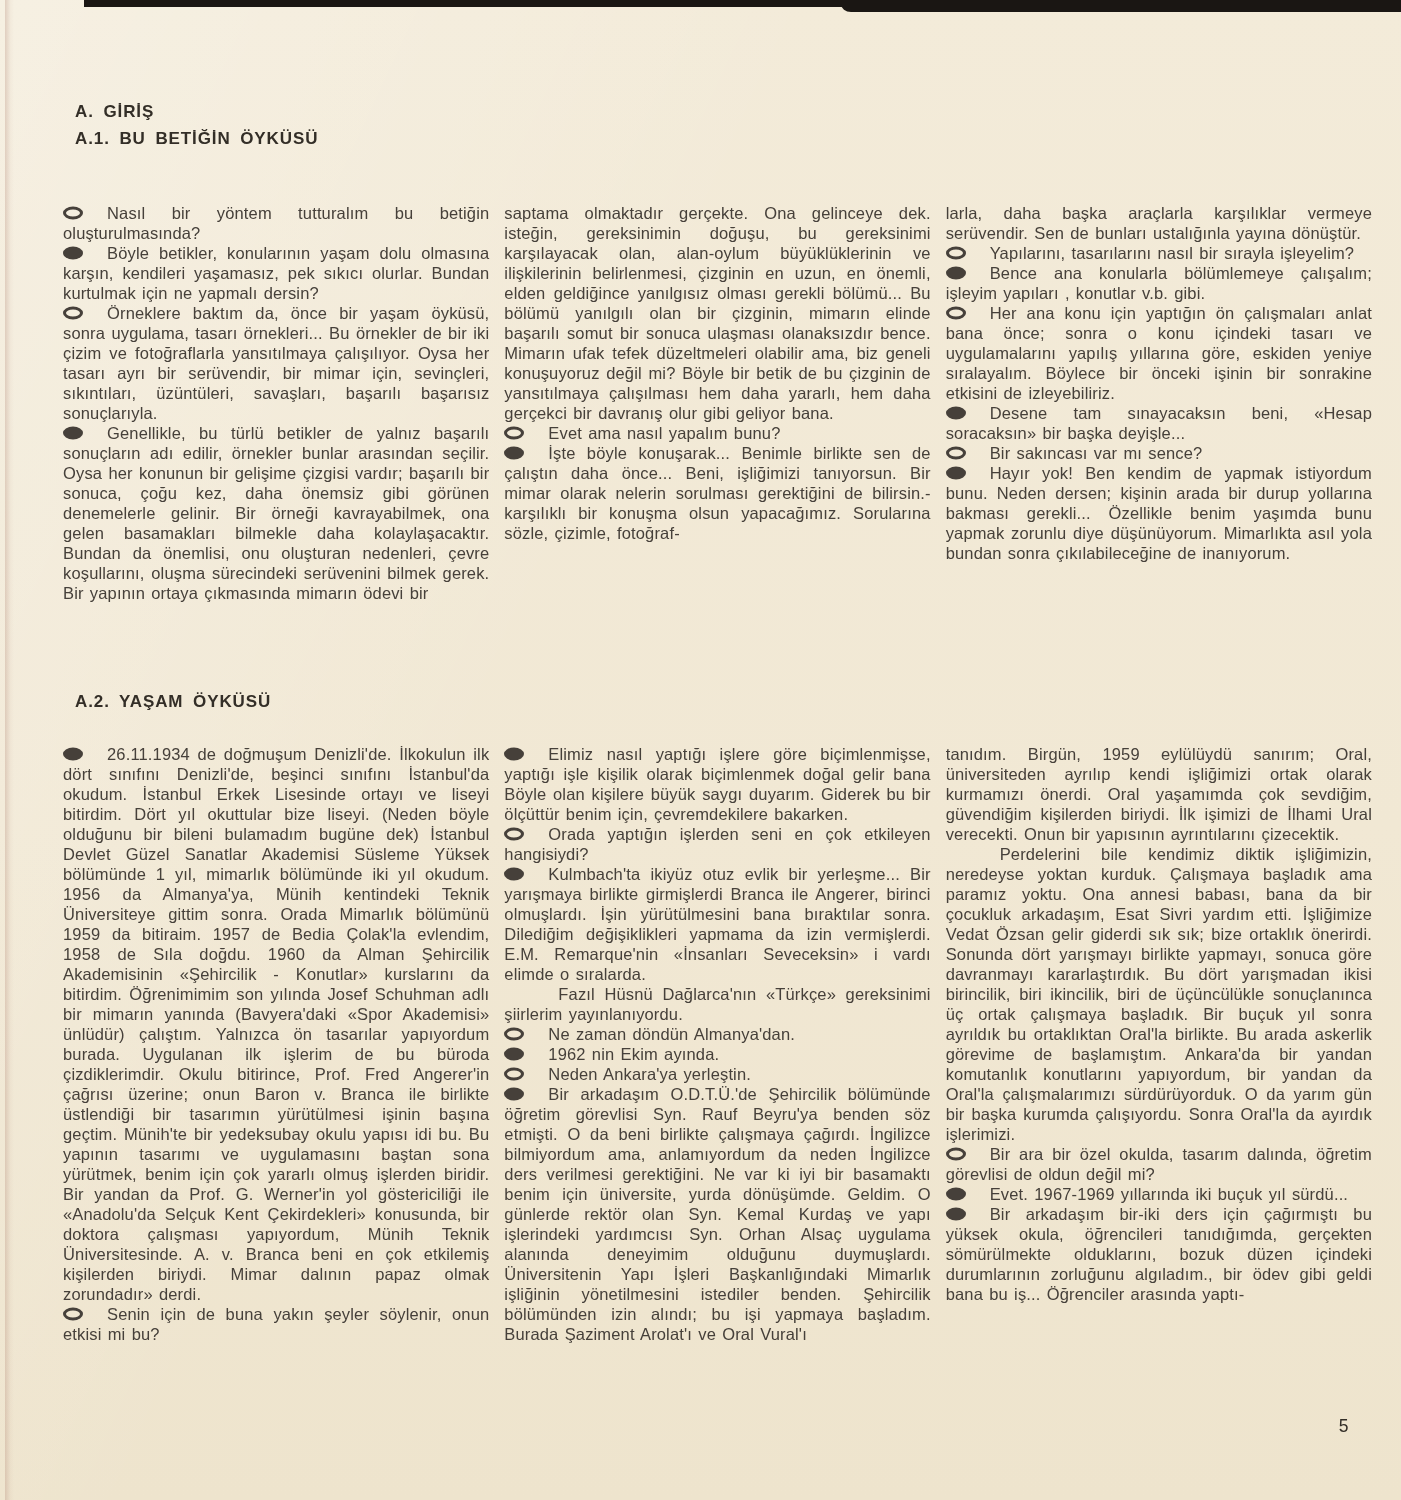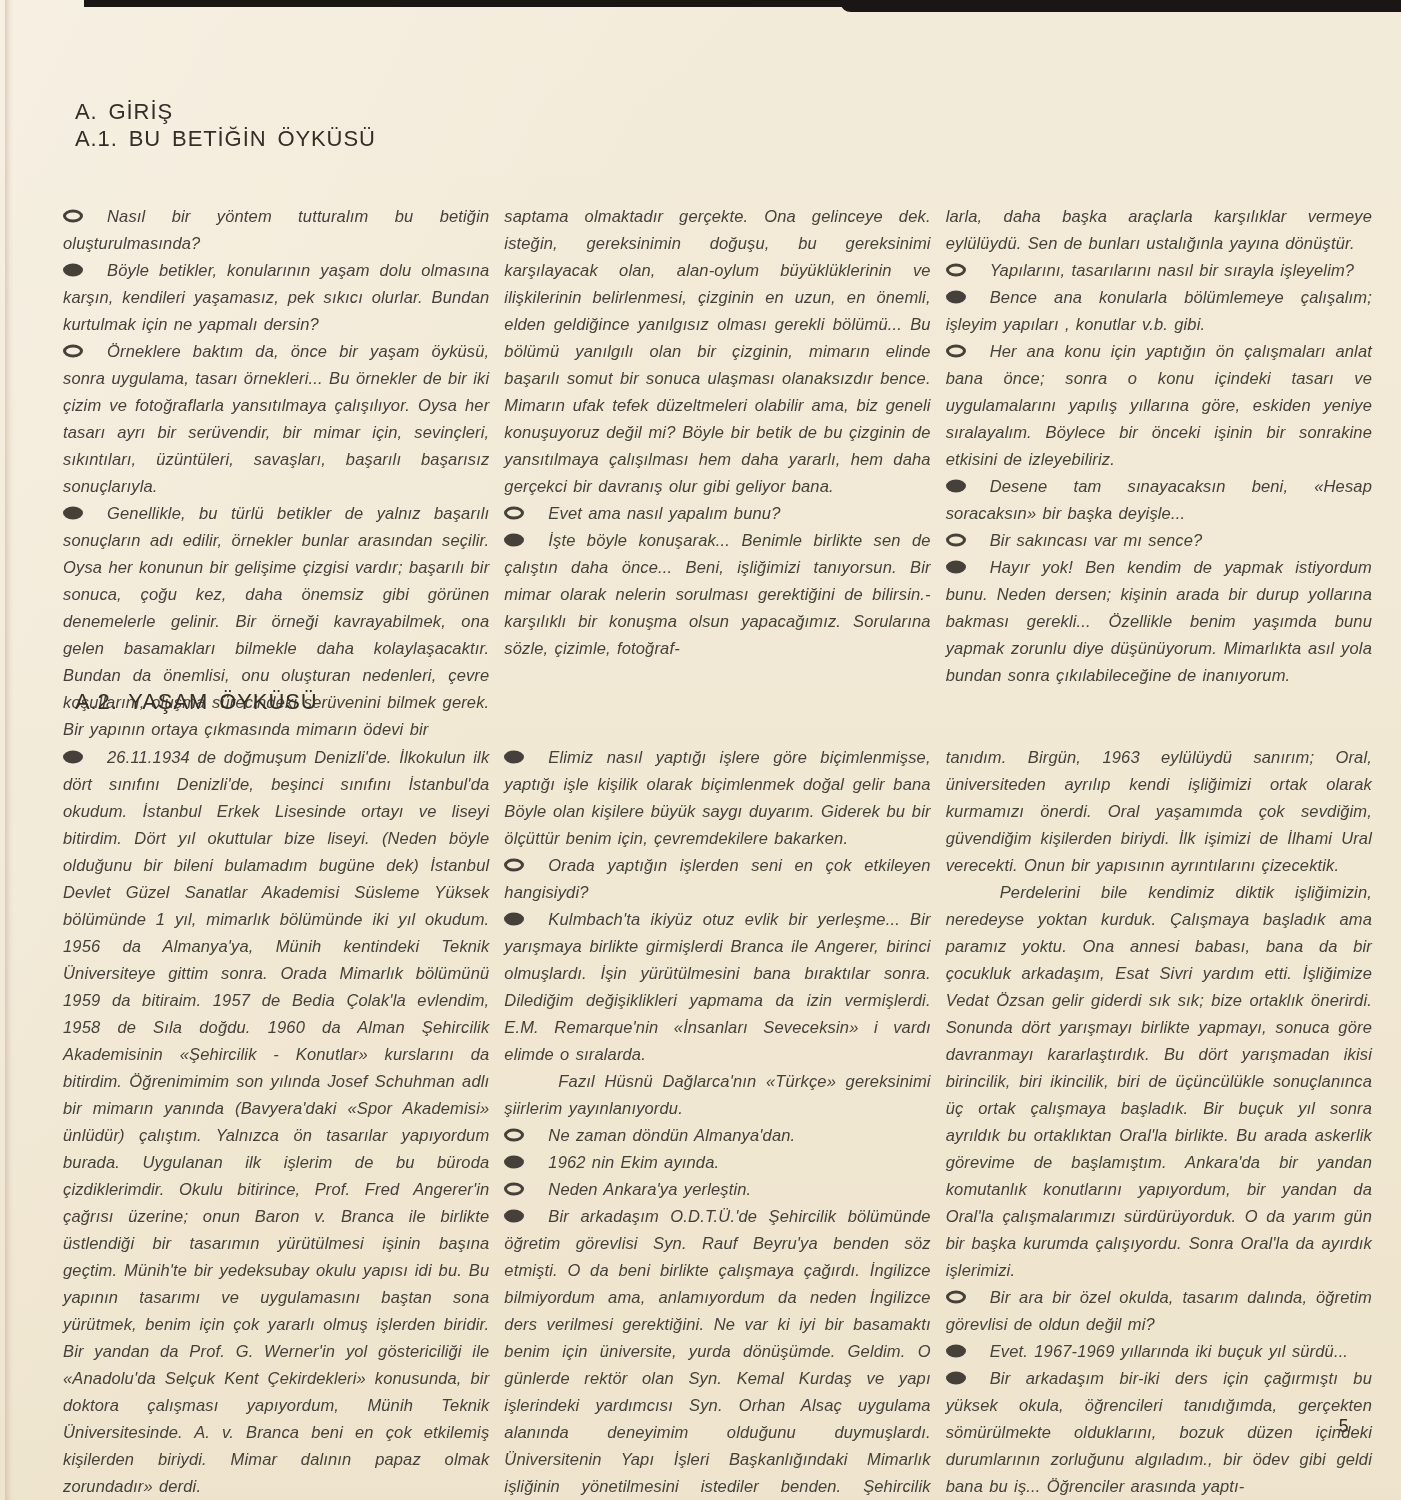--- a/index.html
+++ b/index.html
@@ -24,38 +24,37 @@
   .scan-top-bar::after {
     content:""; position:absolute; top:0; right:0; width:560px; height:12px;
     background:var(--bar); border-radius:0 0 0 10px/0 0 0 8px;
   }
   .scan-left-crease {
     position:absolute; left:5px; top:0; bottom:0; width:9px;
     background:linear-gradient(90deg, rgba(167,118,101,0.28), rgba(167,118,101,0.05) 60%, rgba(0,0,0,0));
   }
   .section-heading {
     position:absolute;
-    font-weight:normal; font-size:22px; line-height:27px;
+    font-weight:bold; font-size:17px; line-height:27px;
     letter-spacing:0.9px; word-spacing:4px; color:var(--head);
   }
   #heading-a1 { top:98px; left:75px; }
   #heading-a2 { top:688px; left:75px;text-align:right; }
   .columns {
     position:absolute; left:63px; right:29px;
     display:grid; grid-template-columns:repeat(3, 1fr); column-gap:15px;
   }
   #columns-a1 { top:203px; }
   #columns-a2 { top:744px; }
   .col { min-width:0; }
   p.para {
     margin:0; text-align:justify;
-    font-size:16.5px; line-height:27px;
+    font-size:16.5px; line-height:20px;
     letter-spacing:0.15px; word-spacing:1.5px;
     color:var(--ink);
-    font-style:italic;
   }
   p.m-indent { text-indent:54px; }
   .marker {
     display:inline-block; width:20px; height:13px;
     border-radius:50%;
     margin-right:24px;
     transform:translateY(0.5px);
   }
   .marker.q {
     border:3.4px solid var(--ink);
@@ -84,21 +83,21 @@
         <p class="para m-a"><span class="marker a"></span>Böyle betikler, konularının yaşam dolu olmasına karşın, kendileri yaşamasız, pek sıkıcı olurlar. Bundan kurtulmak için ne yapmalı dersin?</p>
         <p class="para m-q"><span class="marker q"></span>Örneklere baktım da, önce bir yaşam öyküsü, sonra uygulama, tasarı örnekleri... Bu örnekler de bir iki çizim ve fotoğraflarla yansıtılmaya çalışılıyor. Oysa her tasarı ayrı bir serüvendir, bir mimar için, sevinçleri, sıkıntıları, üzüntüleri, savaşları, başarılı başarısız sonuçlarıyla.</p>
         <p class="para m-a"><span class="marker a"></span>Genellikle, bu türlü betikler de yalnız başarılı sonuçların adı edilir, örnekler bunlar arasından seçilir. Oysa her konunun bir gelişime çizgisi vardır; başarılı bir sonuca, çoğu kez, daha önemsiz gibi görünen denemelerle gelinir. Bir örneği kavrayabilmek, ona gelen basamakları bilmekle daha kolaylaşacaktır. Bundan da önemlisi, onu oluşturan nedenleri, çevre koşullarını, oluşma sürecindeki serüvenini bilmek gerek. Bir yapının ortaya çıkmasında mimarın ödevi bir</p>
       </div>
       <div class="col">
         <p class="para m-cont">saptama olmaktadır gerçekte. Ona gelinceye dek. isteğin, gereksinimin doğuşu, bu gereksinimi karşılayacak olan, alan-oylum büyüklüklerinin ve ilişkilerinin belirlenmesi, çizginin en uzun, en önemli, elden geldiğince yanılgısız olması gerekli bölümü... Bu bölümü yanılgılı olan bir çizginin, mimarın elinde başarılı somut bir sonuca ulaşması olanaksızdır bence. Mimarın ufak tefek düzeltmeleri olabilir ama, biz geneli konuşuyoruz değil mi? Böyle bir betik de bu çizginin de yansıtılmaya çalışılması hem daha yararlı, hem daha gerçekci bir davranış olur gibi geliyor bana.</p>
         <p class="para m-q"><span class="marker q"></span>Evet ama nasıl yapalım bunu?</p>
         <p class="para m-a"><span class="marker a"></span>İşte böyle konuşarak... Benimle birlikte sen de çalıştın daha önce... Beni, işliğimizi tanıyorsun. Bir mimar olarak nelerin sorulması gerektiğini de bilirsin.-karşılıklı bir konuşma olsun yapacağımız. Sorularına sözle, çizimle, fotoğraf-</p>
       </div>
       <div class="col">
-        <p class="para m-cont">larla, daha başka araçlarla karşılıklar vermeye eylülüydü. Sen de bunları ustalığınla yayına dönüştür.</p>
+        <p class="para m-cont">larla, daha başka araçlarla karşılıklar vermeye serüvendir. Sen de bunları ustalığınla yayına dönüştür.</p>
         <p class="para m-q"><span class="marker q"></span>Yapılarını, tasarılarını nasıl bir sırayla işleyelim?</p>
         <p class="para m-a"><span class="marker a"></span>Bence ana konularla bölümlemeye çalışalım; işleyim yapıları , konutlar v.b. gibi.</p>
         <p class="para m-q"><span class="marker q"></span>Her ana konu için yaptığın ön çalışmaları anlat bana önce; sonra o konu içindeki tasarı ve uygulamalarını yapılış yıllarına göre, eskiden yeniye sıralayalım. Böylece bir önceki işinin bir sonrakine etkisini de izleyebiliriz.</p>
         <p class="para m-a"><span class="marker a"></span>Desene tam sınayacaksın beni, «Hesap soracaksın» bir başka deyişle...</p>
         <p class="para m-q"><span class="marker q"></span>Bir sakıncası var mı sence?</p>
         <p class="para m-a"><span class="marker a"></span>Hayır yok! Ben kendim de yapmak istiyordum bunu. Neden dersen; kişinin arada bir durup yollarına bakması gerekli... Özellikle benim yaşımda bunu yapmak zorunlu diye düşünüyorum. Mimarlıkta asıl yola bundan sonra çıkılabileceğine de inanıyorum.</p>
       </div>
     </div>
 
   <div class="section-heading" id="heading-a2">
@@ -113,21 +112,21 @@
         <p class="para m-a"><span class="marker a"></span>Elimiz nasıl yaptığı işlere göre biçimlenmişse, yaptığı işle kişilik olarak biçimlenmek doğal gelir bana Böyle olan kişilere büyük saygı duyarım. Giderek bu bir ölçüttür benim için, çevremdekilere bakarken.</p>
         <p class="para m-q"><span class="marker q"></span>Orada yaptığın işlerden seni en çok etkileyen hangisiydi?</p>
         <p class="para m-a"><span class="marker a"></span>Kulmbach'ta ikiyüz otuz evlik bir yerleşme... Bir yarışmaya birlikte girmişlerdi Branca ile Angerer, birinci olmuşlardı. İşin yürütülmesini bana bıraktılar sonra. Dilediğim değişiklikleri yapmama da izin vermişlerdi. E.M. Remarque'nin «İnsanları Seveceksin» i vardı elimde o sıralarda.</p>
         <p class="para m-indent">Fazıl Hüsnü Dağlarca'nın «Türkçe» gereksinimi şiirlerim yayınlanıyordu.</p>
         <p class="para m-q"><span class="marker q"></span>Ne zaman döndün Almanya'dan.</p>
         <p class="para m-a"><span class="marker a"></span>1962 nin Ekim ayında.</p>
         <p class="para m-q"><span class="marker q"></span>Neden Ankara'ya yerleştin.</p>
         <p class="para m-a"><span class="marker a"></span>Bir arkadaşım O.D.T.Ü.'de Şehircilik bölümünde öğretim görevlisi Syn. Rauf Beyru'ya benden söz etmişti. O da beni birlikte çalışmaya çağırdı. İngilizce bilmiyordum ama, anlamıyordum da neden İngilizce ders verilmesi gerektiğini. Ne var ki iyi bir basamaktı benim için üniversite, yurda dönüşümde. Geldim. O günlerde rektör olan Syn. Kemal Kurdaş ve yapı işlerindeki yardımcısı Syn. Orhan Alsaç uygulama alanında deneyimim olduğunu duymuşlardı. Üniversitenin Yapı İşleri Başkanlığındaki Mimarlık işliğinin yönetilmesini istediler benden. Şehircilik bölümünden izin alındı; bu işi yapmaya başladım. Burada Şaziment Arolat'ı ve Oral Vural'ı</p>
       </div>
       <div class="col">
-        <p class="para m-cont">tanıdım. Birgün, 1963 eylülüydü sanırım; Oral, üniversiteden ayrılıp kendi işliğimizi ortak olarak kurmamızı önerdi. Oral yaşamımda çok sevdiğim, güvendiğim kişilerden biriydi. İlk işimizi de İlhami Ural verecekti. Onun bir yapısının ayrıntılarını çizecektik.</p>
+        <p class="para m-cont">tanıdım. Birgün, 1959 eylülüydü sanırım; Oral, üniversiteden ayrılıp kendi işliğimizi ortak olarak kurmamızı önerdi. Oral yaşamımda çok sevdiğim, güvendiğim kişilerden biriydi. İlk işimizi de İlhami Ural verecekti. Onun bir yapısının ayrıntılarını çizecektik.</p>
         <p class="para m-indent">Perdelerini bile kendimiz diktik işliğimizin, neredeyse yoktan kurduk. Çalışmaya başladık ama paramız yoktu. Ona annesi babası, bana da bir çocukluk arkadaşım, Esat Sivri yardım etti. İşliğimize Vedat Özsan gelir giderdi sık sık; bize ortaklık önerirdi. Sonunda dört yarışmayı birlikte yapmayı, sonuca göre davranmayı kararlaştırdık. Bu dört yarışmadan ikisi birincilik, biri ikincilik, biri de üçüncülükle sonuçlanınca üç ortak çalışmaya başladık. Bir buçuk yıl sonra ayrıldık bu ortaklıktan Oral'la birlikte. Bu arada askerlik görevime de başlamıştım. Ankara'da bir yandan komutanlık konutlarını yapıyordum, bir yandan da Oral'la çalışmalarımızı sürdürüyorduk. O da yarım gün bir başka kurumda çalışıyordu. Sonra Oral'la da ayırdık işlerimizi.</p>
         <p class="para m-q"><span class="marker q"></span>Bir ara bir özel okulda, tasarım dalında, öğretim görevlisi de oldun değil mi?</p>
         <p class="para m-a"><span class="marker a"></span>Evet. 1967-1969 yıllarında iki buçuk yıl sürdü...</p>
         <p class="para m-a"><span class="marker a"></span>Bir arkadaşım bir-iki ders için çağırmıştı bu yüksek okula, öğrencileri tanıdığımda, gerçekten sömürülmekte olduklarını, bozuk düzen içindeki durumlarının zorluğunu algıladım., bir ödev gibi geldi bana bu iş... Öğrenciler arasında yaptı-</p>
       </div>
     </div>
 
   <div class="page-number">5</div>
 </div>
 

